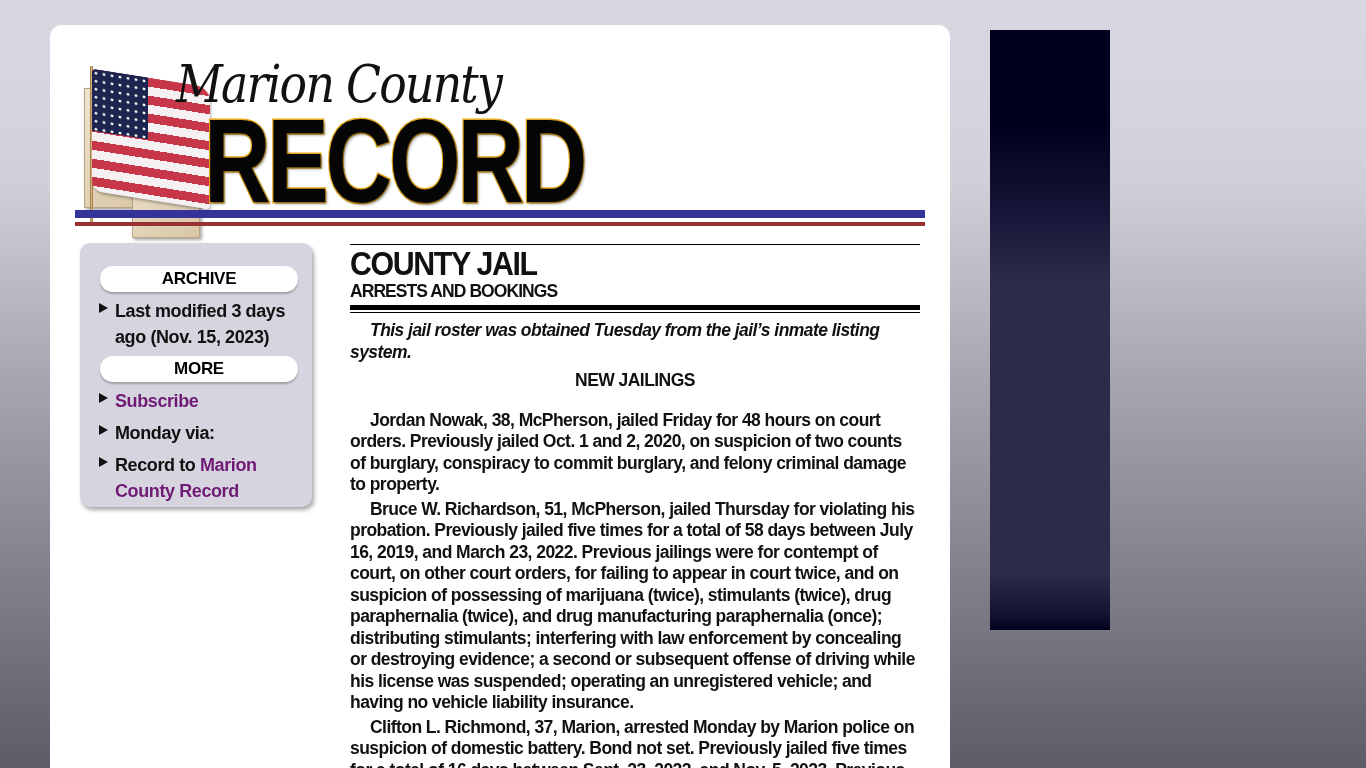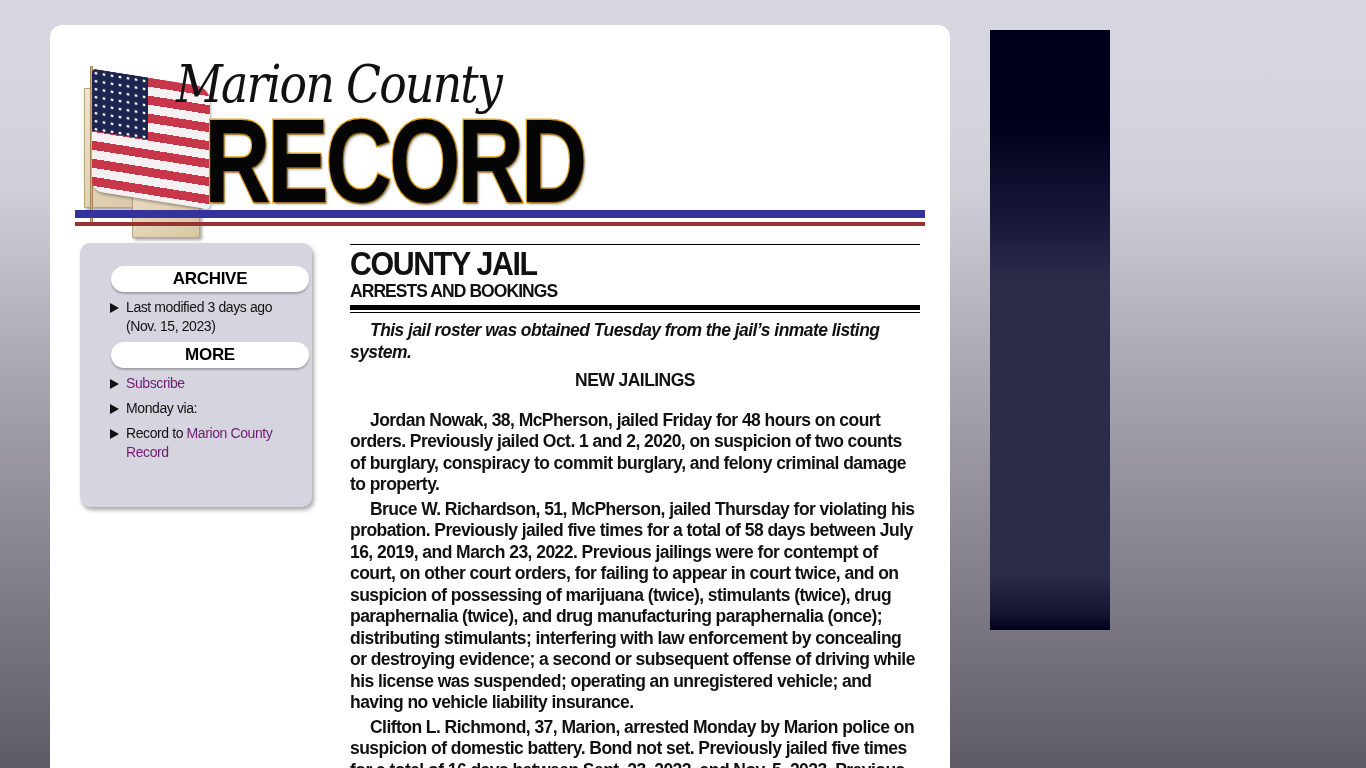--- a/index.html
+++ b/index.html
@@ -65,33 +65,33 @@
       paint-order: stroke fill;
       text-shadow: 2px 2px 3px rgba(0,0,0,0.4);
     }
     .rule-blue { position: absolute; left: 25px; top: 185px; width: 850px; height: 8px; background: #333399; }
     .rule-red  { position: absolute; left: 25px; top: 197px; width: 850px; height: 4px; background: #993333; }
 
     .sidebar {
       position: absolute; left: 30px; top: 218px; width: 232px; height: 264px;
       background: #d6d5df; border-radius: 10px;
       box-shadow: 2px 3px 4px rgba(0,0,0,0.35);
-      padding: 23px 16px 0 29px;
+      padding: 23px 16px 0 18px;
     }
     .pill {
       width: 198px; height: 26px; margin-left: 2px;
       background: #ffffff; border-radius: 13px;
       box-shadow: 0 2px 2px rgba(0,0,0,0.25);
       text-align: center; font-weight: bold; font-size: 17px; line-height: 26px; color: #000;
       letter-spacing: -0.3px;
     }
     .side-list { list-style: none; margin-top: 6px; }
     .side-list li {
-      position: relative; padding-left: 17px; font-size: 14px; line-height: 19px;
-      font-weight: normal; color: #111; letter-spacing: -0.4px; margin-bottom: 6px;
+      position: relative; padding-left: 17px; font-size: 18px; line-height: 26px;
+      font-weight: bold; color: #111; letter-spacing: -0.4px; margin-bottom: 6px;
     }
     .side-list li .tri {
       position: absolute; left: 1px; top: 5px; width: 0; height: 0;
       border-top: 5px solid transparent; border-bottom: 5px solid transparent; border-left: 9px solid #111;
     }
     .side-list a { color: #701a75; text-decoration: none; }
     .pill-more { margin-top: 5px; }
 
     .article {
       position: absolute; left: 300px; top: 219px; width: 570px;

